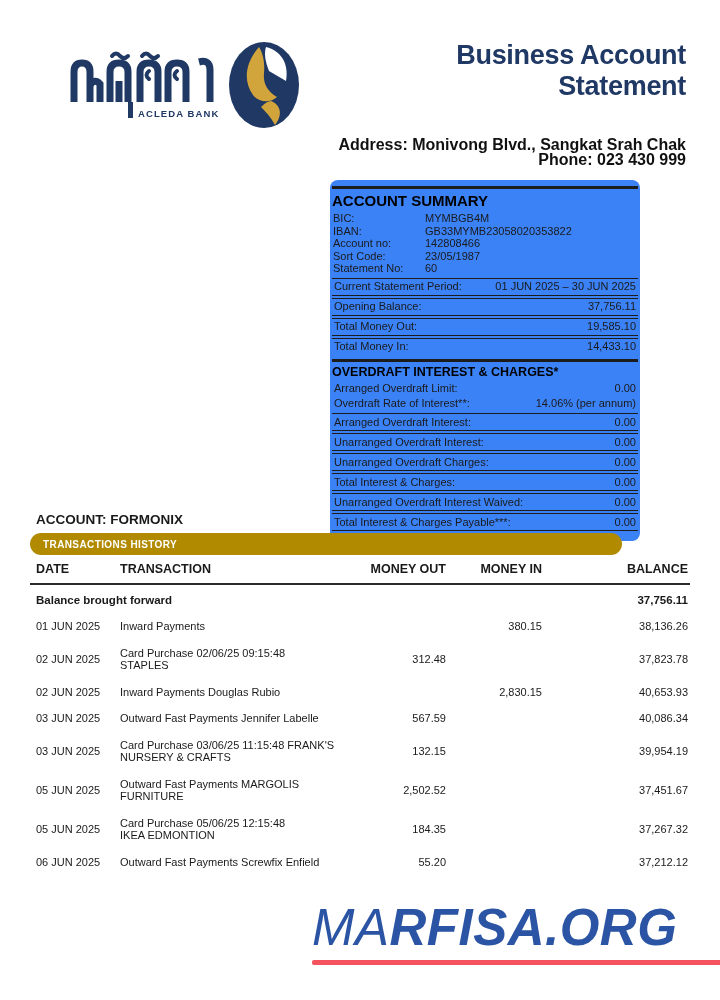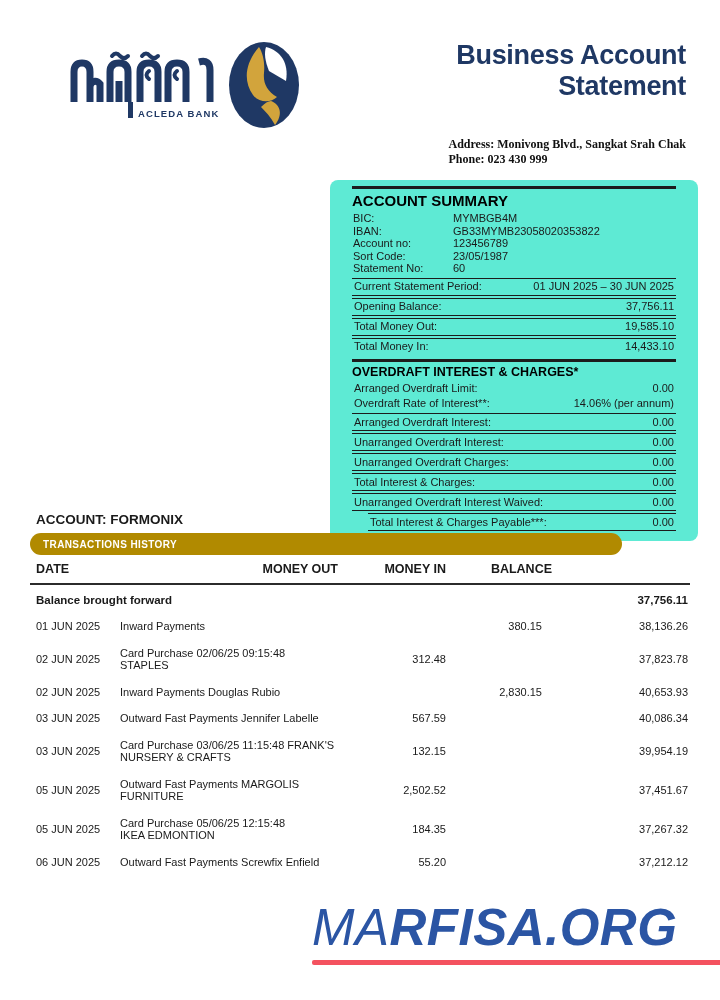--- a/index.html
+++ b/index.html
@@ -14,47 +14,47 @@
   .logo-descender{position:absolute;left:60px;top:64px;width:5px;height:16px;background:#1f3864;}
   .bank-name{
     position:absolute;left:70px;top:70px;font-size:9.5px;font-weight:bold;
     letter-spacing:1.1px;color:#1f3864;white-space:nowrap;
   }
   .doc-title{
     position:absolute;right:34px;top:40px;text-align:right;
     font-size:27px;line-height:31px;font-weight:bold;color:#1f3864;letter-spacing:-0.3px;
   }
   .bank-contact{
-    position:absolute;right:34px;top:137px;text-align:left;
-    font-size:12px;line-height:15px;font-weight:bold;color:#111;font-family:Liberation Serif, serif;
+    position:absolute;right:34px;top:137px;text-align:right;
+    font-size:16px;line-height:15px;font-weight:bold;color:#111;
   }
   
   .company{position:absolute;left:36px;top:222px;font-size:12.5px;font-weight:bold;line-height:14.5px;}
   .company .gap{height:17px;}
   
   .panel{
-    position:absolute;left:330px;width:368px;background:#5eead4;border-radius:8px;
-    padding:6px 22px 10px;box-sizing:border-box;
+    position:absolute;left:330px;width:310px;background:#3b82f6;border-radius:8px;
+    padding:6px 2px 10px;box-sizing:border-box;
   }
   .panel-summary{top:180px;}
   .panel-overdraft{top:353px;}
   .panel-inner{border-top:3px solid #1c1c1c;padding-top:2px;}
   .panel-title{font-weight:bold;color:#000;}
   .panel-summary .panel-title{font-size:15px;padding:1px 0 3px;}
   .panel-overdraft .panel-title{font-size:12.5px;padding:1px 0 2px;}
-  .kv{display:flex;font-size:11px;line-height:12.5px;padding:0 1px;gap:8px;}
+  .kv{display:flex;font-size:11px;line-height:12.5px;padding:0 1px;}
   .kv-label{width:92px;flex:none;}
   .orow{display:flex;justify-content:space-between;font-size:11px;line-height:14.5px;padding:0 2px;}
   .brows{margin-top:3px;}
   .brow{
     display:flex;justify-content:space-between;align-items:center;
     border-top:1.5px solid #1c1c1c;border-bottom:1.5px solid #1c1c1c;
     font-size:11px;line-height:13px;padding:1.5px 2px;margin-bottom:2px;
   }
-  .brow:last-child{margin-bottom:0;margin-left:16px;}
+  .brow:last-child{margin-bottom:0;}
   
   .account-heading{position:absolute;left:36px;top:512px;font-size:13.5px;font-weight:bold;}
   .gold-bar{
     position:absolute;left:30px;top:533px;width:592px;height:22px;background:#b18a00;
     border-radius:11px;display:flex;align-items:center;
   }
   .gold-bar span{color:#ffffff;font-size:10px;font-weight:bold;letter-spacing:0.4px;padding-left:13px;}
   .txn-table{position:absolute;left:30px;top:562px;width:660px;}
   .grid-cols{display:grid;grid-template-columns:88px 232px 108px 96px 1fr;}
   .txn-header{font-weight:bold;font-size:12.5px;padding-bottom:7px;border-bottom:2px solid #2b2b2b;}
@@ -121,21 +121,21 @@
       <div class="kv">
         <span class="kv-label">BIC:</span>
         <span>MYMBGB4M</span>
       </div>
       <div class="kv">
         <span class="kv-label">IBAN:</span>
         <span>GB33MYMB23058020353822</span>
       </div>
       <div class="kv">
         <span class="kv-label">Account no:</span>
-        <span>123456789</span>
+        <span>142808466</span>
       </div>
       <div class="kv">
         <span class="kv-label">Sort Code:</span>
         <span>23/05/1987</span>
       </div>
       <div class="kv">
         <span class="kv-label">Statement No:</span>
         <span>60</span>
       </div>
       <div class="brows">
@@ -205,20 +205,21 @@
 
   <div class="account-heading">ACCOUNT: FORMONIX</div>
 
   <div class="gold-bar">
     <span>TRANSACTIONS HISTORY</span>
   </div>
 
   <div class="txn-table">
     <div class="grid-cols txn-header">
       <div class="c-date">DATE</div>
+      <div class="c-desc">TRANSACTION</div>
       <div class="c-out">MONEY OUT</div>
       <div class="c-in">MONEY IN</div>
       <div class="c-bal">BALANCE</div>
     </div>
 
     <div class="grid-cols bbf-row">
       <div class="c-date" style="grid-column:1 / span 2">Balance brought forward</div>
       <div class="c-out"></div>
       <div class="c-in"></div>
       <div class="c-bal">37,756.11</div>

